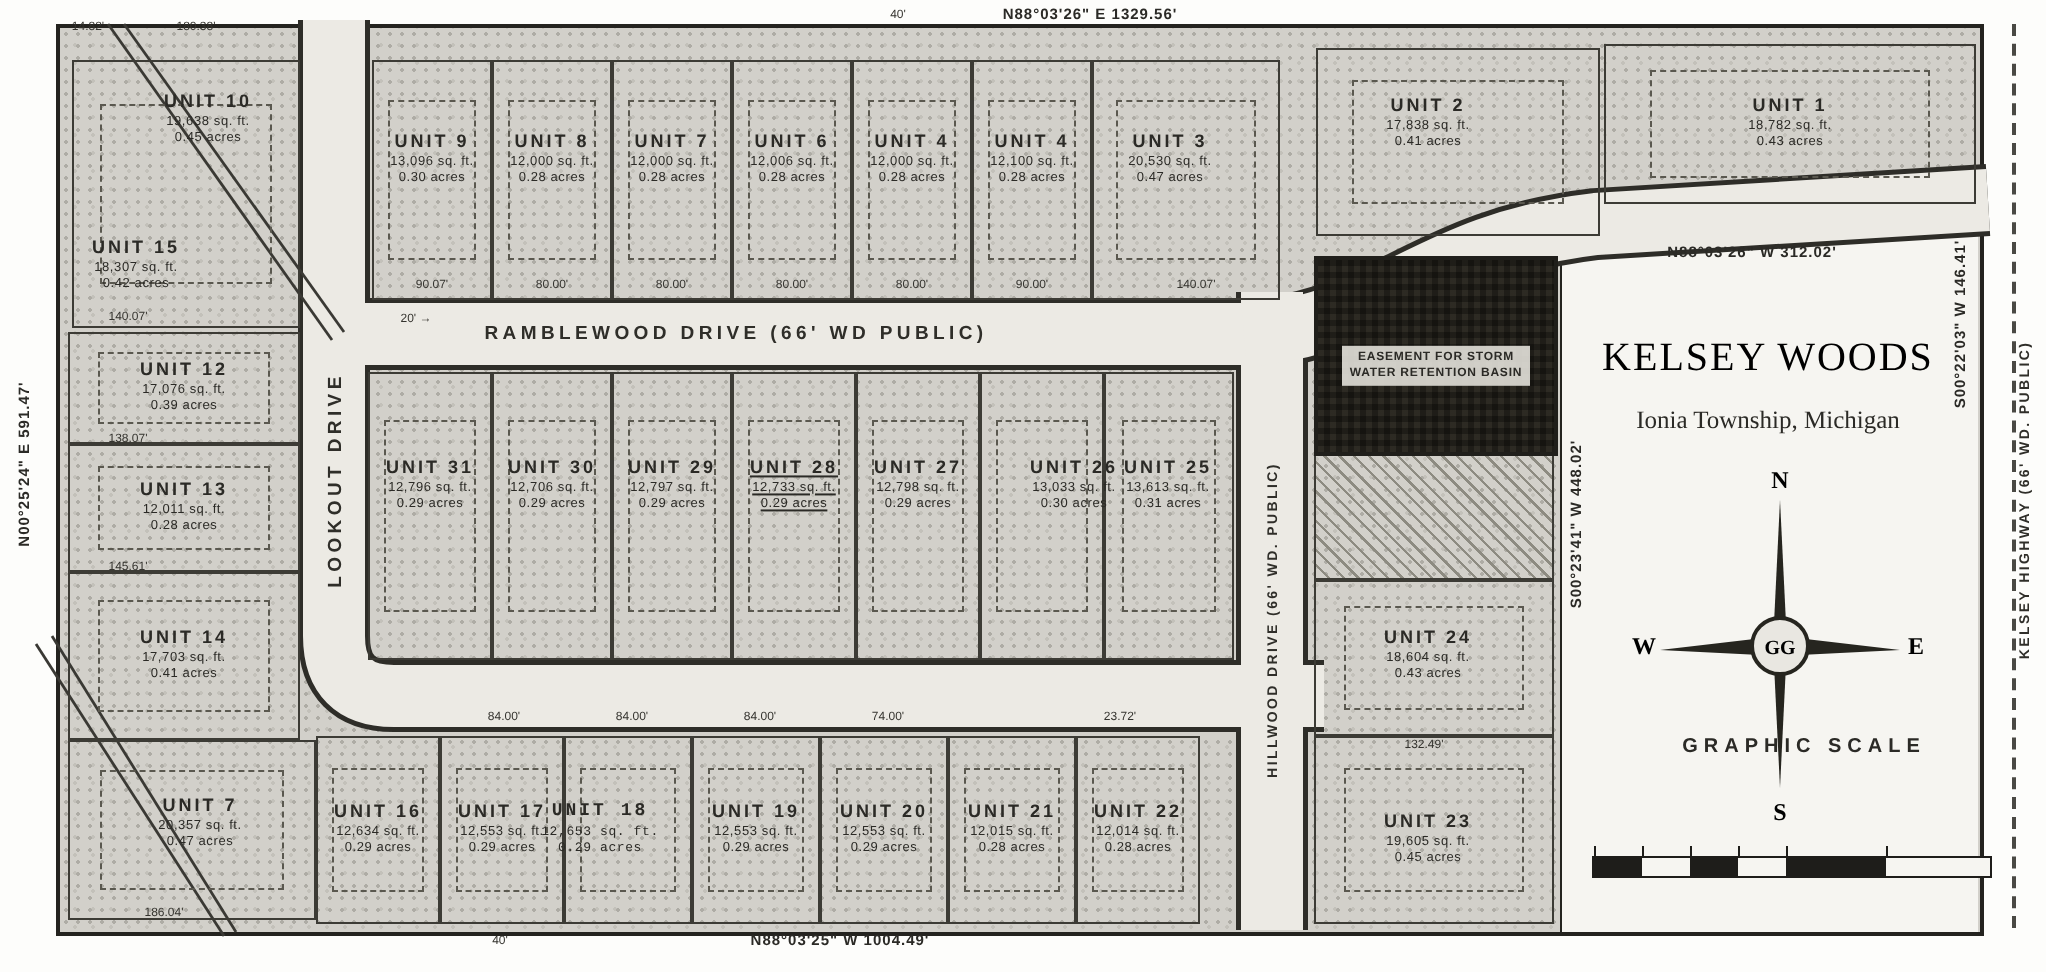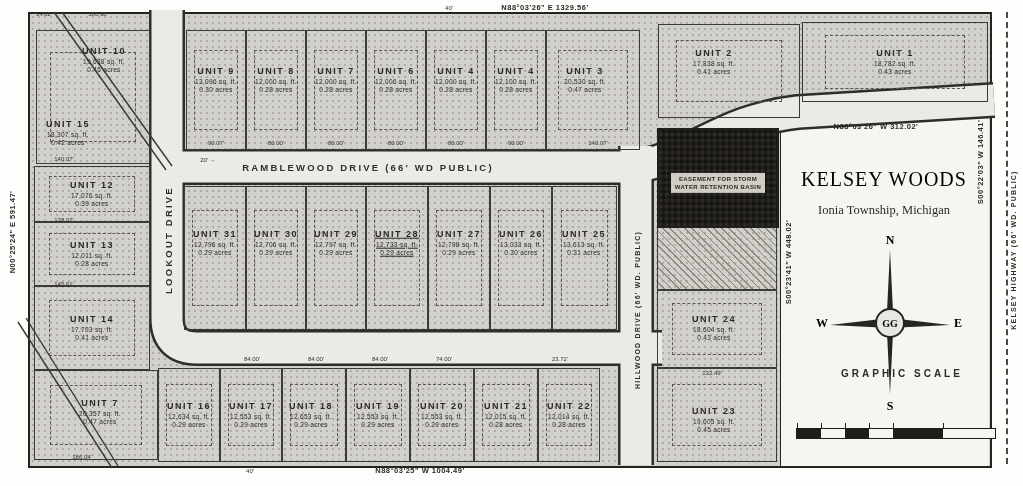--- a/index.html
+++ b/index.html
@@ -212,21 +212,21 @@
         <div class="setback"></div>
       </div>
       <div class="lot-label" style="left: 251px; top: 415px;">
         <div class="lot-name">UNIT 17</div>
         <div class="lot-stats">12,553 sq. ft.</div>
         <div class="lot-stats">0.29 acres</div>
       </div>
       <div class="lot" style="left: 282px; top: 368px; width: 64px; height: 94px;">
         <div class="setback"></div>
       </div>
-      <div class="lot-label" style="left: 311px; top: 415px;">
+      <div class="lot-label" style="left: 300px; top: 415px; font-family: Liberation Mono, monospace;">
         <div class="lot-name">UNIT 18</div>
         <div class="lot-stats">12,653 sq. ft.</div>
         <div class="lot-stats">0.29 acres</div>
       </div>
       <div class="lot" style="left: 346px; top: 368px; width: 64px; height: 94px;">
         <div class="setback"></div>
       </div>
       <div class="lot-label" style="left: 378px; top: 415px;">
         <div class="lot-name">UNIT 19</div>
         <div class="lot-stats">12,553 sq. ft.</div>
@@ -276,21 +276,21 @@
         <div class="setback"></div>
       </div>
       <div class="lot-label" style="left: 584px; top: 243px;">
         <div class="lot-name">UNIT 25</div>
         <div class="lot-stats">13,613 sq. ft.</div>
         <div class="lot-stats">0.31 acres</div>
       </div>
       <div class="lot" style="left: 490px; top: 186px; width: 62px; height: 144px;">
         <div class="setback"></div>
       </div>
-      <div class="lot-label" style="left: 521px; top: 243px;">
+      <div class="lot-label" style="left: 537px; top: 243px;">
         <div class="lot-name">UNIT 26</div>
         <div class="lot-stats">13,033 sq. ft.</div>
         <div class="lot-stats">0.30 acres</div>
       </div>
       <div class="lot" style="left: 428px; top: 186px; width: 62px; height: 144px;">
         <div class="setback"></div>
       </div>
       <div class="lot-label" style="left: 459px; top: 243px;">
         <div class="lot-name">UNIT 27</div>
         <div class="lot-stats">12,798 sq. ft.</div>

